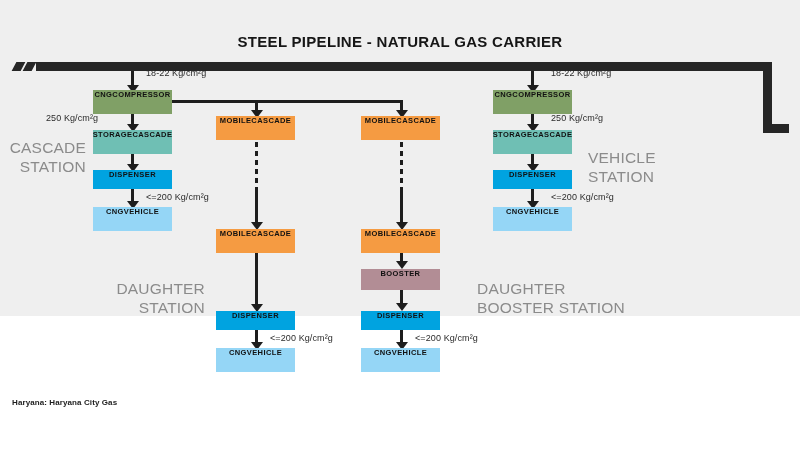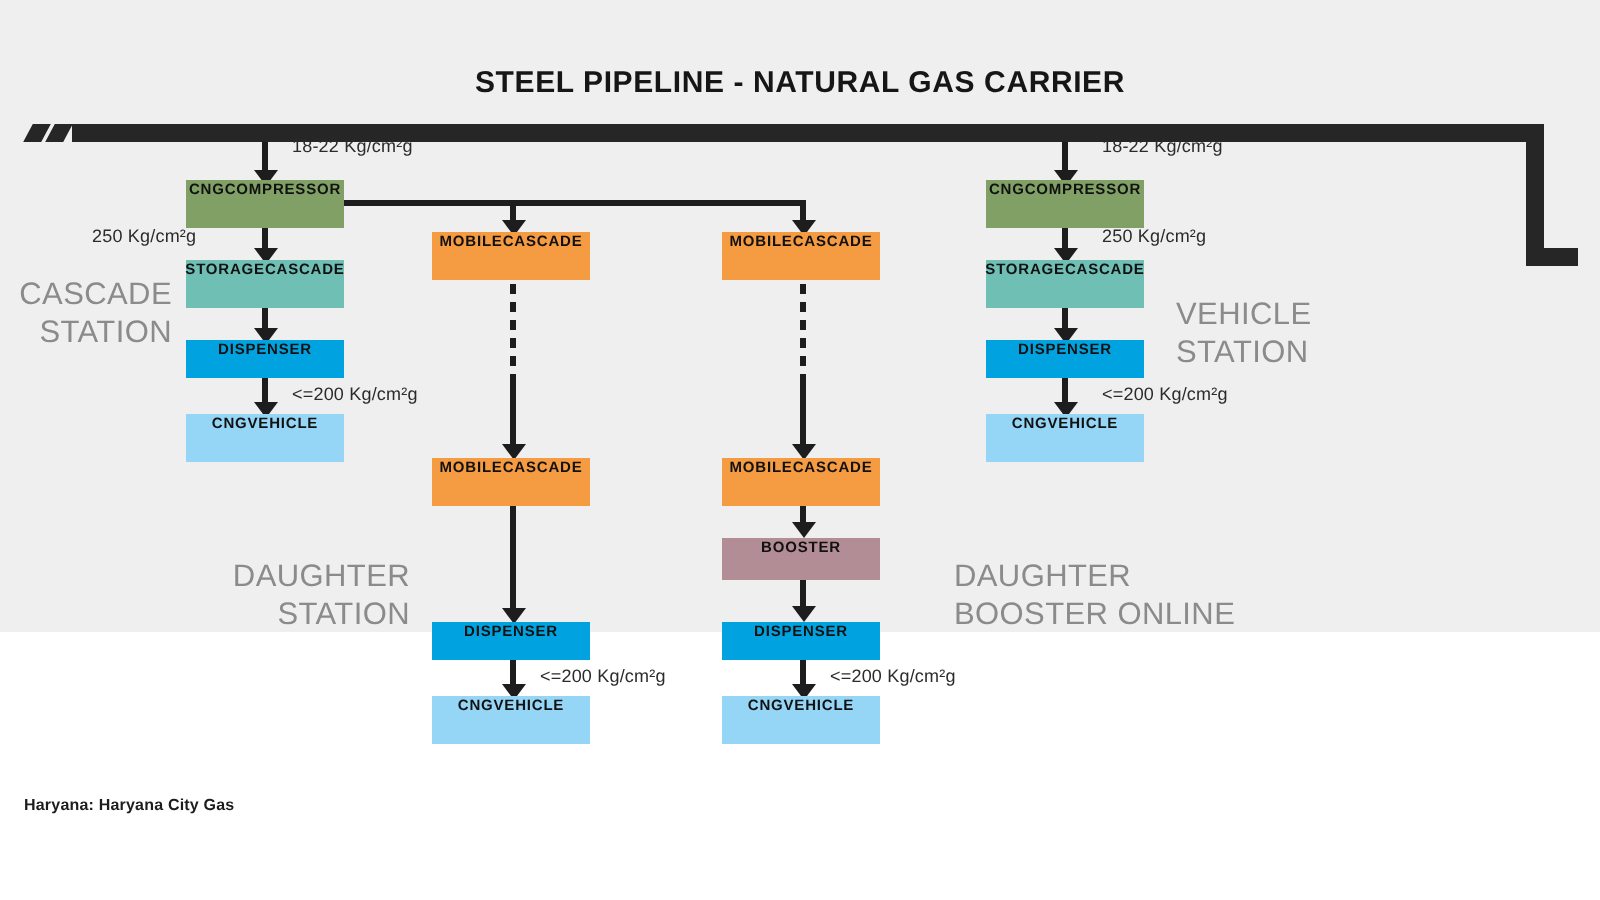--- a/index.html
+++ b/index.html
@@ -250,21 +250,21 @@
   <div class="arrowhead" style="left:395.5px; top:342px;"></div>
   <div class="plabel" style="left:415px; top:333px;">&lt;=200 Kg/cm²g</div>
 
   <div class="box c-vehicle" style="left:361px; top:348px; width:79px; height:24px;">
     <span>CNG</span>
     <span>VEHICLE</span>
   </div>
 
   <div class="station" style="left:477px; top:279px;">
     <div>DAUGHTER</div>
-    <div>BOOSTER ONLINE</div>
+    <div>BOOSTER STATION</div>
   </div>
 
   <div class="vline" style="left:531px; top:71px; height:16px;"></div>
   <div class="arrowhead" style="left:526.5px; top:85px;"></div>
   <div class="plabel" style="left:551px; top:68px;">18-22 Kg/cm²g</div>
 
   <div class="box c-compressor" style="left:493px; top:90px; width:79px; height:24px;">
     <span>CNG</span>
     <span>COMPRESSOR</span>
   </div>

